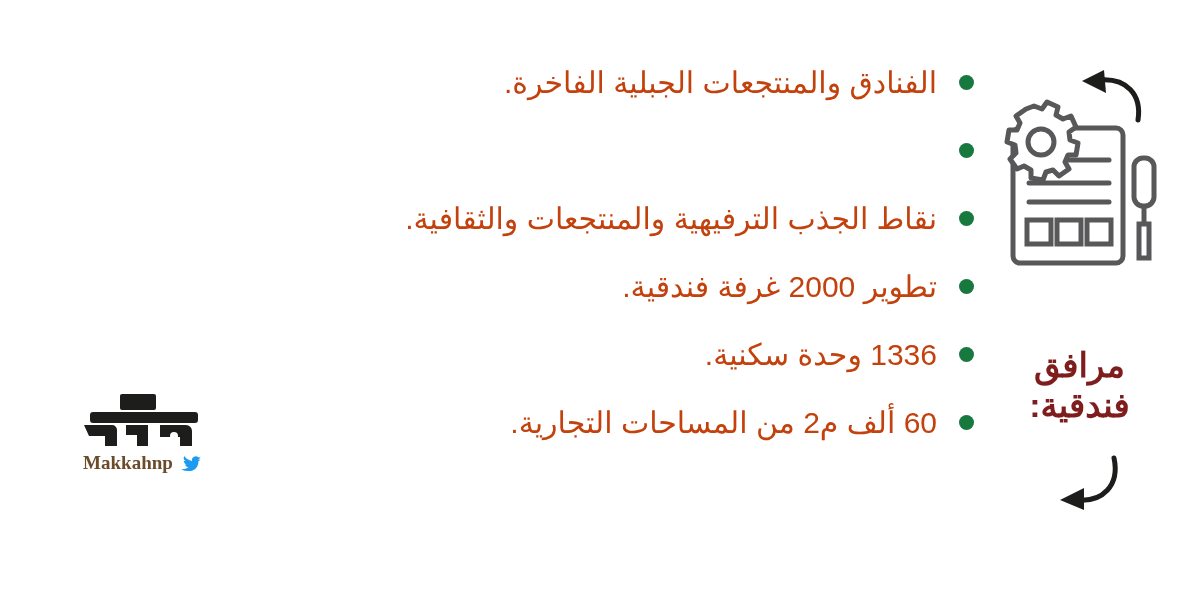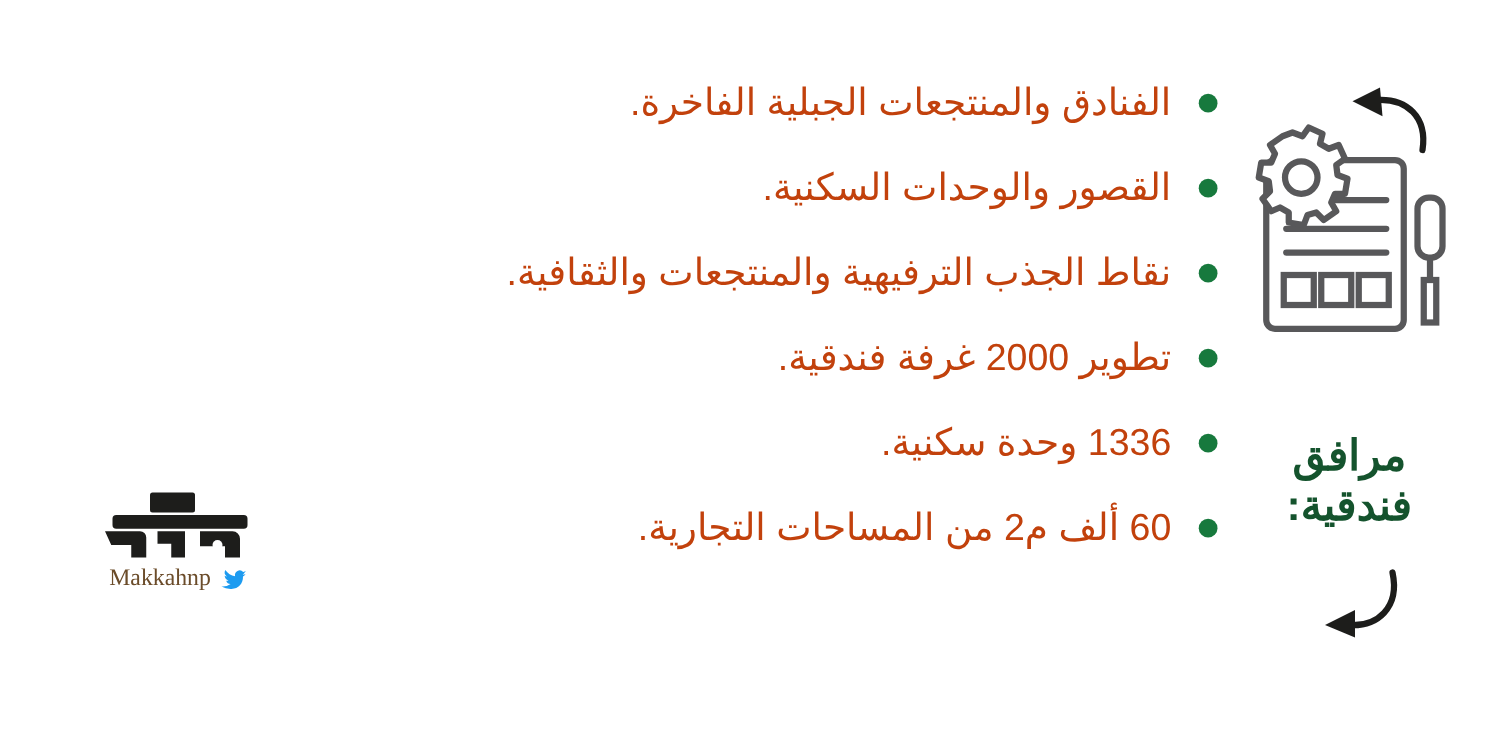--- a/index.html
+++ b/index.html
@@ -38,21 +38,21 @@
     width: 175px;
     height: 190px;
   }
 
   .side-caption {
     position: absolute;
     top: 285px;
     right: 8px;
     width: 185px;
     text-align: center;
-    color: #14532d;
+    color: #7f1d1d;
     font-size: 34px;
     line-height: 1.18;
     font-weight: bold;
     direction: rtl;
   }
 
   .arrow-top {
     position: absolute;
     top: 8px;
     right: 34px;
@@ -123,21 +123,21 @@
   .wm-row {
     display: flex;
     align-items: center;
     justify-content: center;
     gap: 7px;
     margin-top: 2px;
   }
   .wm-text {
     color: #6b4c2a;
     font-size: 19px;
-    font-weight: normal;
+    font-weight: bold;
     direction: ltr;
     font-family: "Liberation Serif", serif;
   }
   .bird {
     width: 22px;
     height: 18px;
   }
 </style>
 </head>
 <body>
@@ -190,21 +190,20 @@
 
   <div class="bullet-list">
 
     <div class="bullet-row">
       <span class="bullet-dot"></span>
       <span class="bullet-text">الفنادق والمنتجعات الجبلية الفاخرة.</span>
     </div>
 
     <div class="bullet-row">
       <span class="bullet-dot"></span>
-      <span class="bullet-text">القصور والوحدات السكنية.</span>
     </div>
 
     <div class="bullet-row">
       <span class="bullet-dot"></span>
       <span class="bullet-text">نقاط الجذب الترفيهية والمنتجعات والثقافية.</span>
     </div>
 
     <div class="bullet-row">
       <span class="bullet-dot"></span>
       <span class="bullet-text">تطوير 2000 غرفة فندقية.</span>

